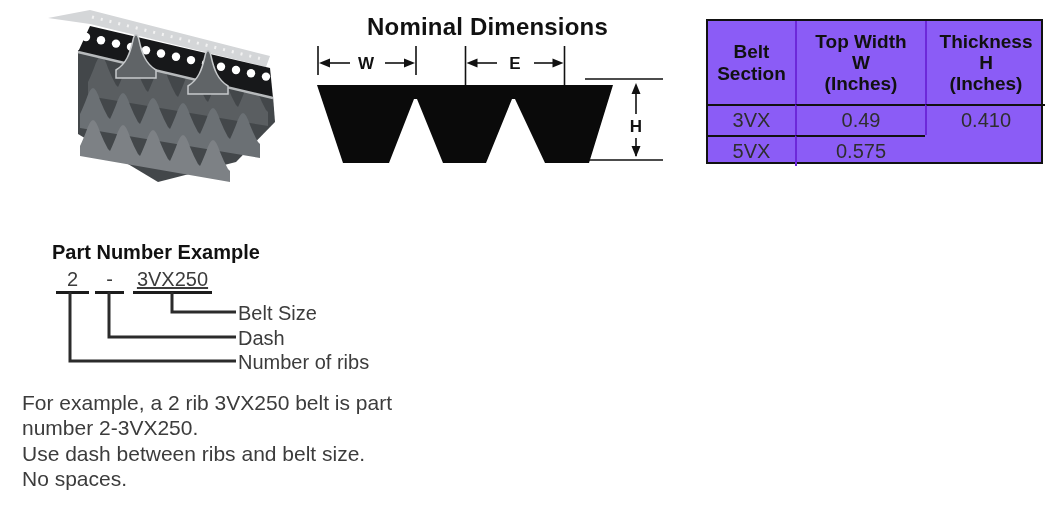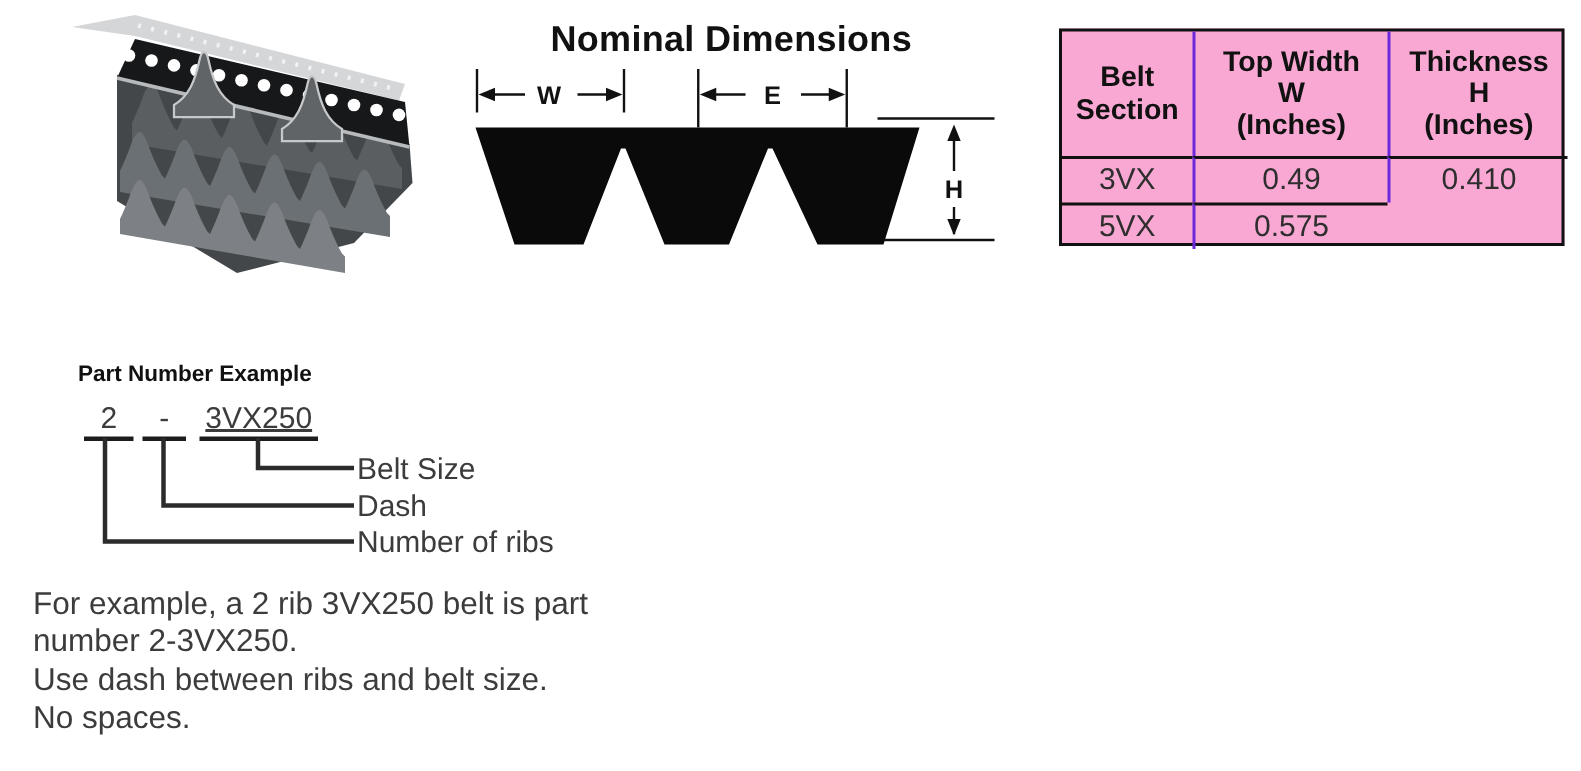--- a/index.html
+++ b/index.html
@@ -3,26 +3,26 @@
 <meta charset="utf-8">
 <style>
   html,body{margin:0;padding:0;background:#fff;}
   #page{
     position:relative;width:1054px;height:514px;background:#ffffff;overflow:hidden;
     font-family:"Liberation Sans",sans-serif;color:#222;border-radius:22px;
   }
   .abs{position:absolute;}
   
   .main-title{font-weight:bold;font-size:24px;color:#111;letter-spacing:0.2px;}
-  .section-title{font-weight:bold;font-size:15px;color:#111;}
+  .section-title{font-weight:bold;font-size:20px;color:#111;}
   
   #spec-table{
     left:706px;top:19px;width:337px;height:145px;
     display:grid;grid-template-columns:87px 130px 120px;grid-template-rows:83px 31px 31px;
-    border:2px solid #111;box-sizing:border-box;background:#f9a8d4;
+    border:2px solid #111;box-sizing:border-box;background:#8b5cf6;
   }
   #spec-table .cell{
     display:flex;align-items:center;justify-content:center;text-align:center;
     border-left:2px solid #6d28d9;border-top:2px solid #111;box-sizing:border-box;
     white-space:pre-line;line-height:1.12;
   }
   #spec-table .cell.c0{border-left:none;}
   #spec-table .cell.r0{border-top:none;}
   #spec-table .hdr{font-weight:bold;font-size:19px;color:#111;}
   #spec-table .val{font-size:20px;color:#2e2e2e;}

